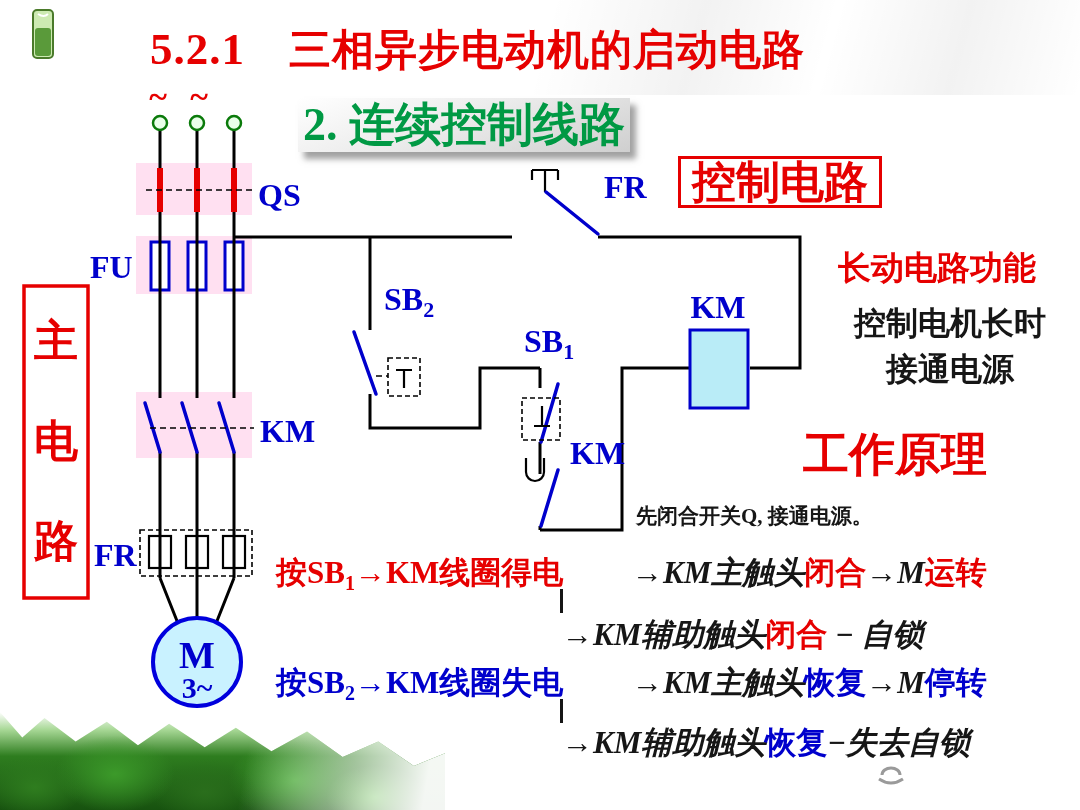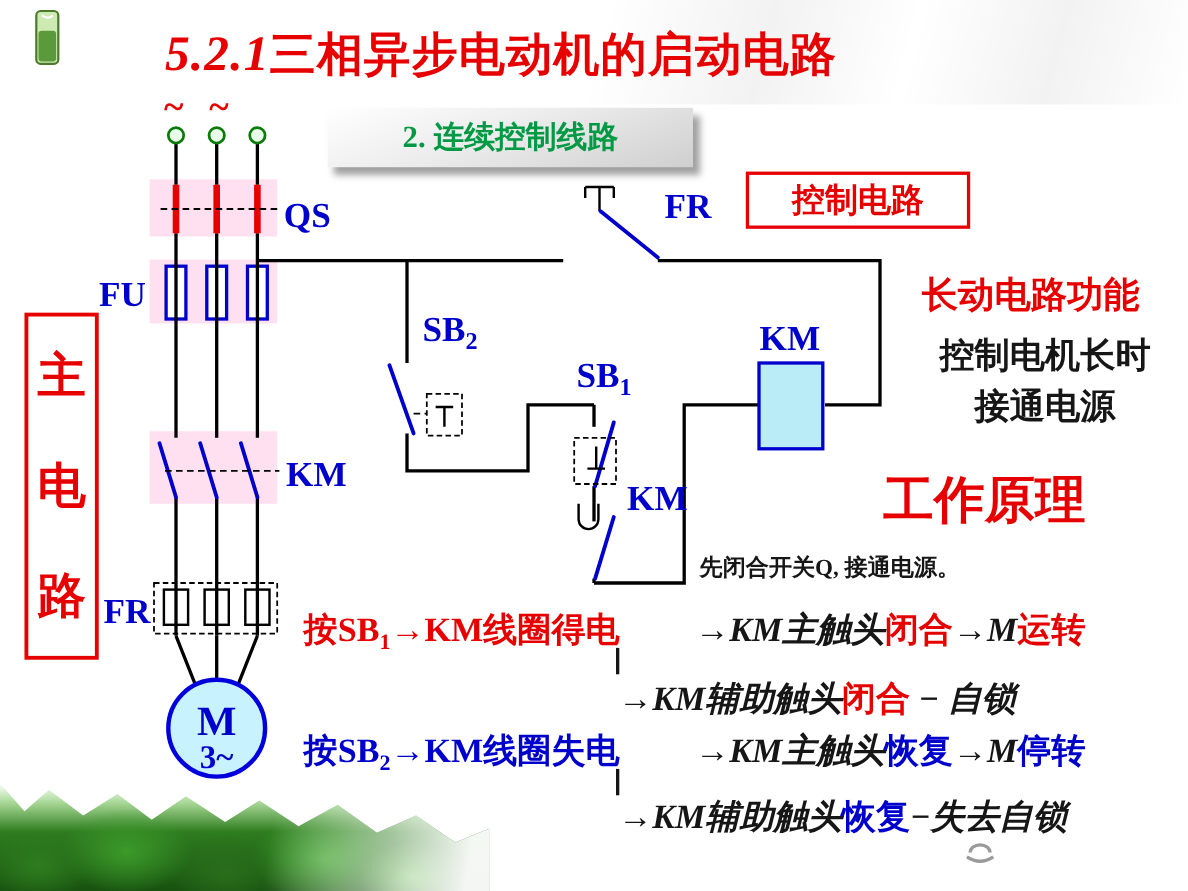--- a/index.html
+++ b/index.html
@@ -11,32 +11,32 @@
   .top-deco{
     position:absolute;top:0;left:0;width:1080px;height:95px;
     background:linear-gradient(105deg,rgba(0,0,0,0) 50%,rgba(0,0,0,.05) 64%,rgba(0,0,0,0) 76%,rgba(0,0,0,.05) 88%,rgba(0,0,0,0) 100%);
     pointer-events:none;
   }
   .slide-logo{position:absolute;left:26px;top:6px;width:34px;height:58px;}
   .title{
     position:absolute;left:150px;top:22px;color:#e60000;font-weight:bold;
     font-size:42px;white-space:nowrap;letter-spacing:1px;
   }
-  .title-num{font-size:45px;font-style:italic;}
+  .title-num{margin-right:44px;font-size:45px;}
   .subtitle{
     position:absolute;left:298px;top:98px;width:332px;height:54px;
     background:linear-gradient(160deg,#ffffff 0%,#ececec 45%,#cfcfcf 100%);
     box-shadow:6px 7px 6px rgba(110,110,110,.65);
     display:flex;align-items:center;justify-content:center;
-    color:#009944;font-size:28px;font-weight:bold;white-space:nowrap;
+    color:#009944;font-size:46px;font-weight:bold;white-space:nowrap;
   }
   .ctrl-box{
     position:absolute;left:678px;top:156px;width:198px;height:46px;
     border:3px solid #e60000;display:flex;align-items:center;justify-content:center;
-    color:#e60000;font-size:30px;font-weight:bold;background:#fff;white-space:nowrap;
+    color:#e60000;font-size:44px;font-weight:bold;background:#fff;white-space:nowrap;
   }
   .fn-title{position:absolute;left:838px;top:246px;color:#e60000;font-size:33px;font-weight:bold;white-space:nowrap;}
   .fn-body{position:absolute;left:824px;top:300px;width:252px;text-align:center;color:#161616;font-size:32px;line-height:1.45;font-weight:bold;}
   .wp-title{position:absolute;left:803px;top:424px;color:#e60000;font-size:46px;font-weight:bold;white-space:nowrap;}
   .wp-body{position:absolute;left:636px;top:502px;color:#161616;font-size:21px;font-weight:bold;white-space:nowrap;}
 
   .expl{position:absolute;font-size:31px;font-weight:bold;white-space:nowrap;color:#161616;}
   .expl sub{font-size:20px;}
   .c-red{color:#e60000;}
   .c-blue{color:#0000cc;}

